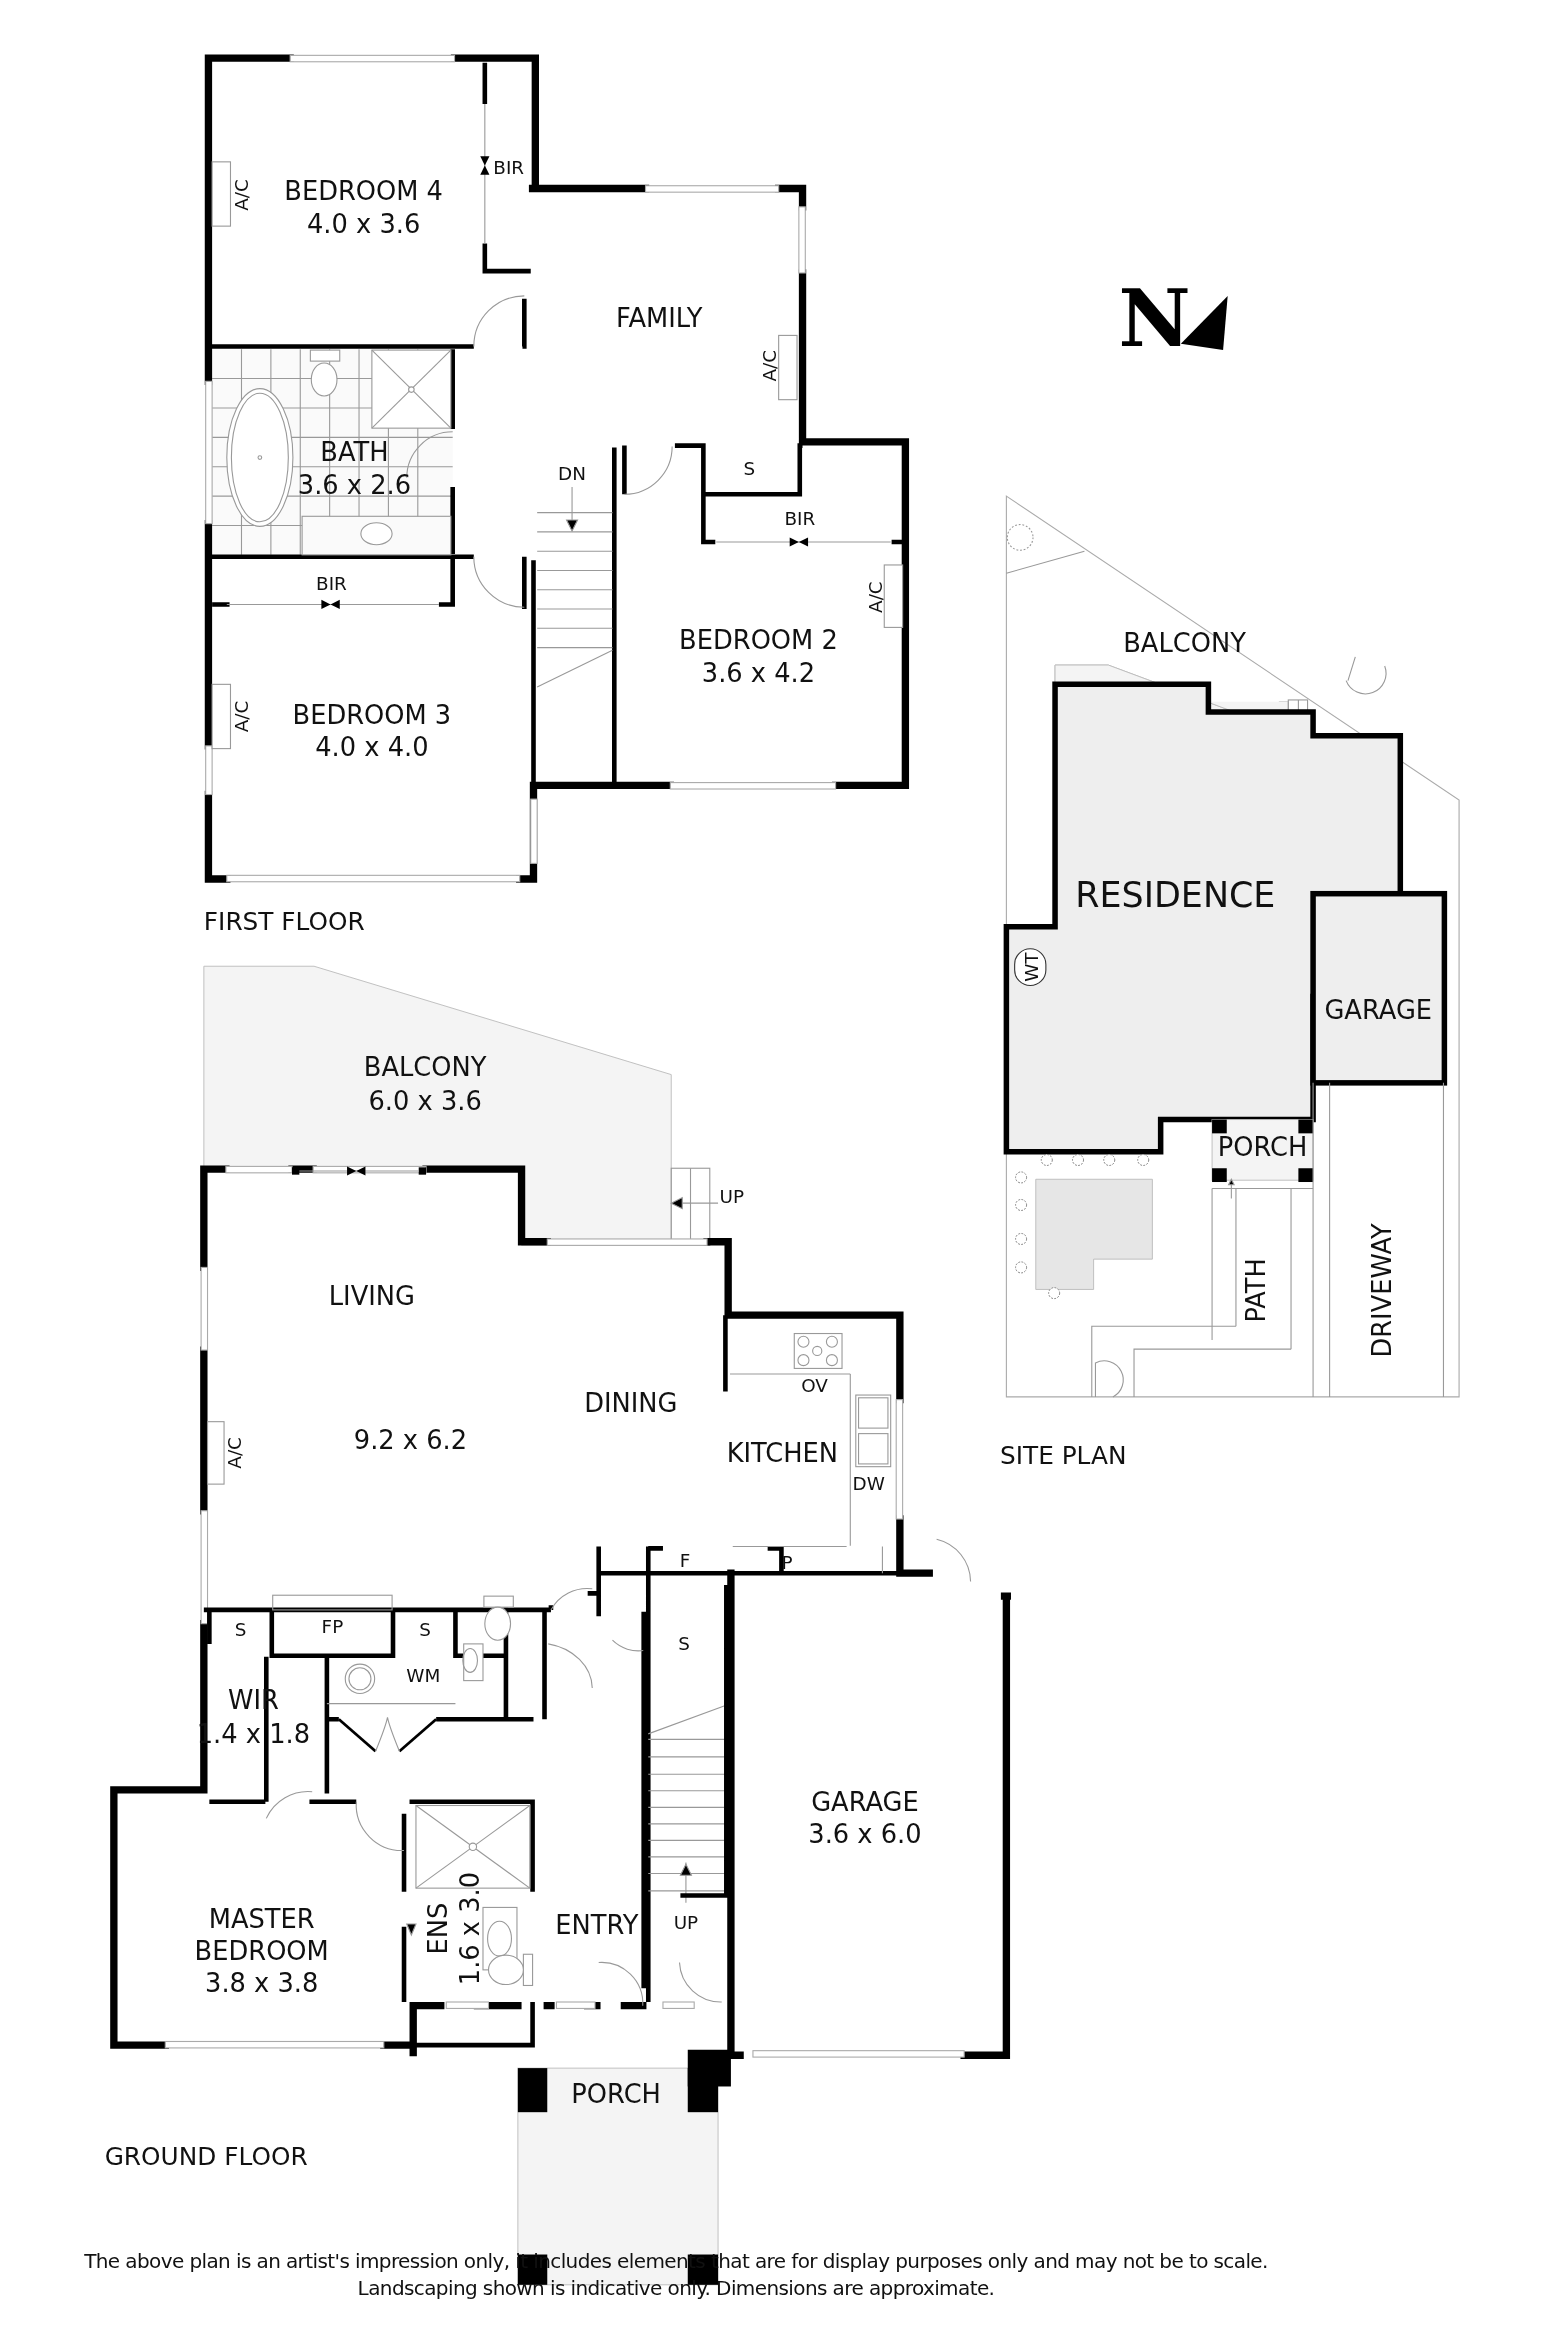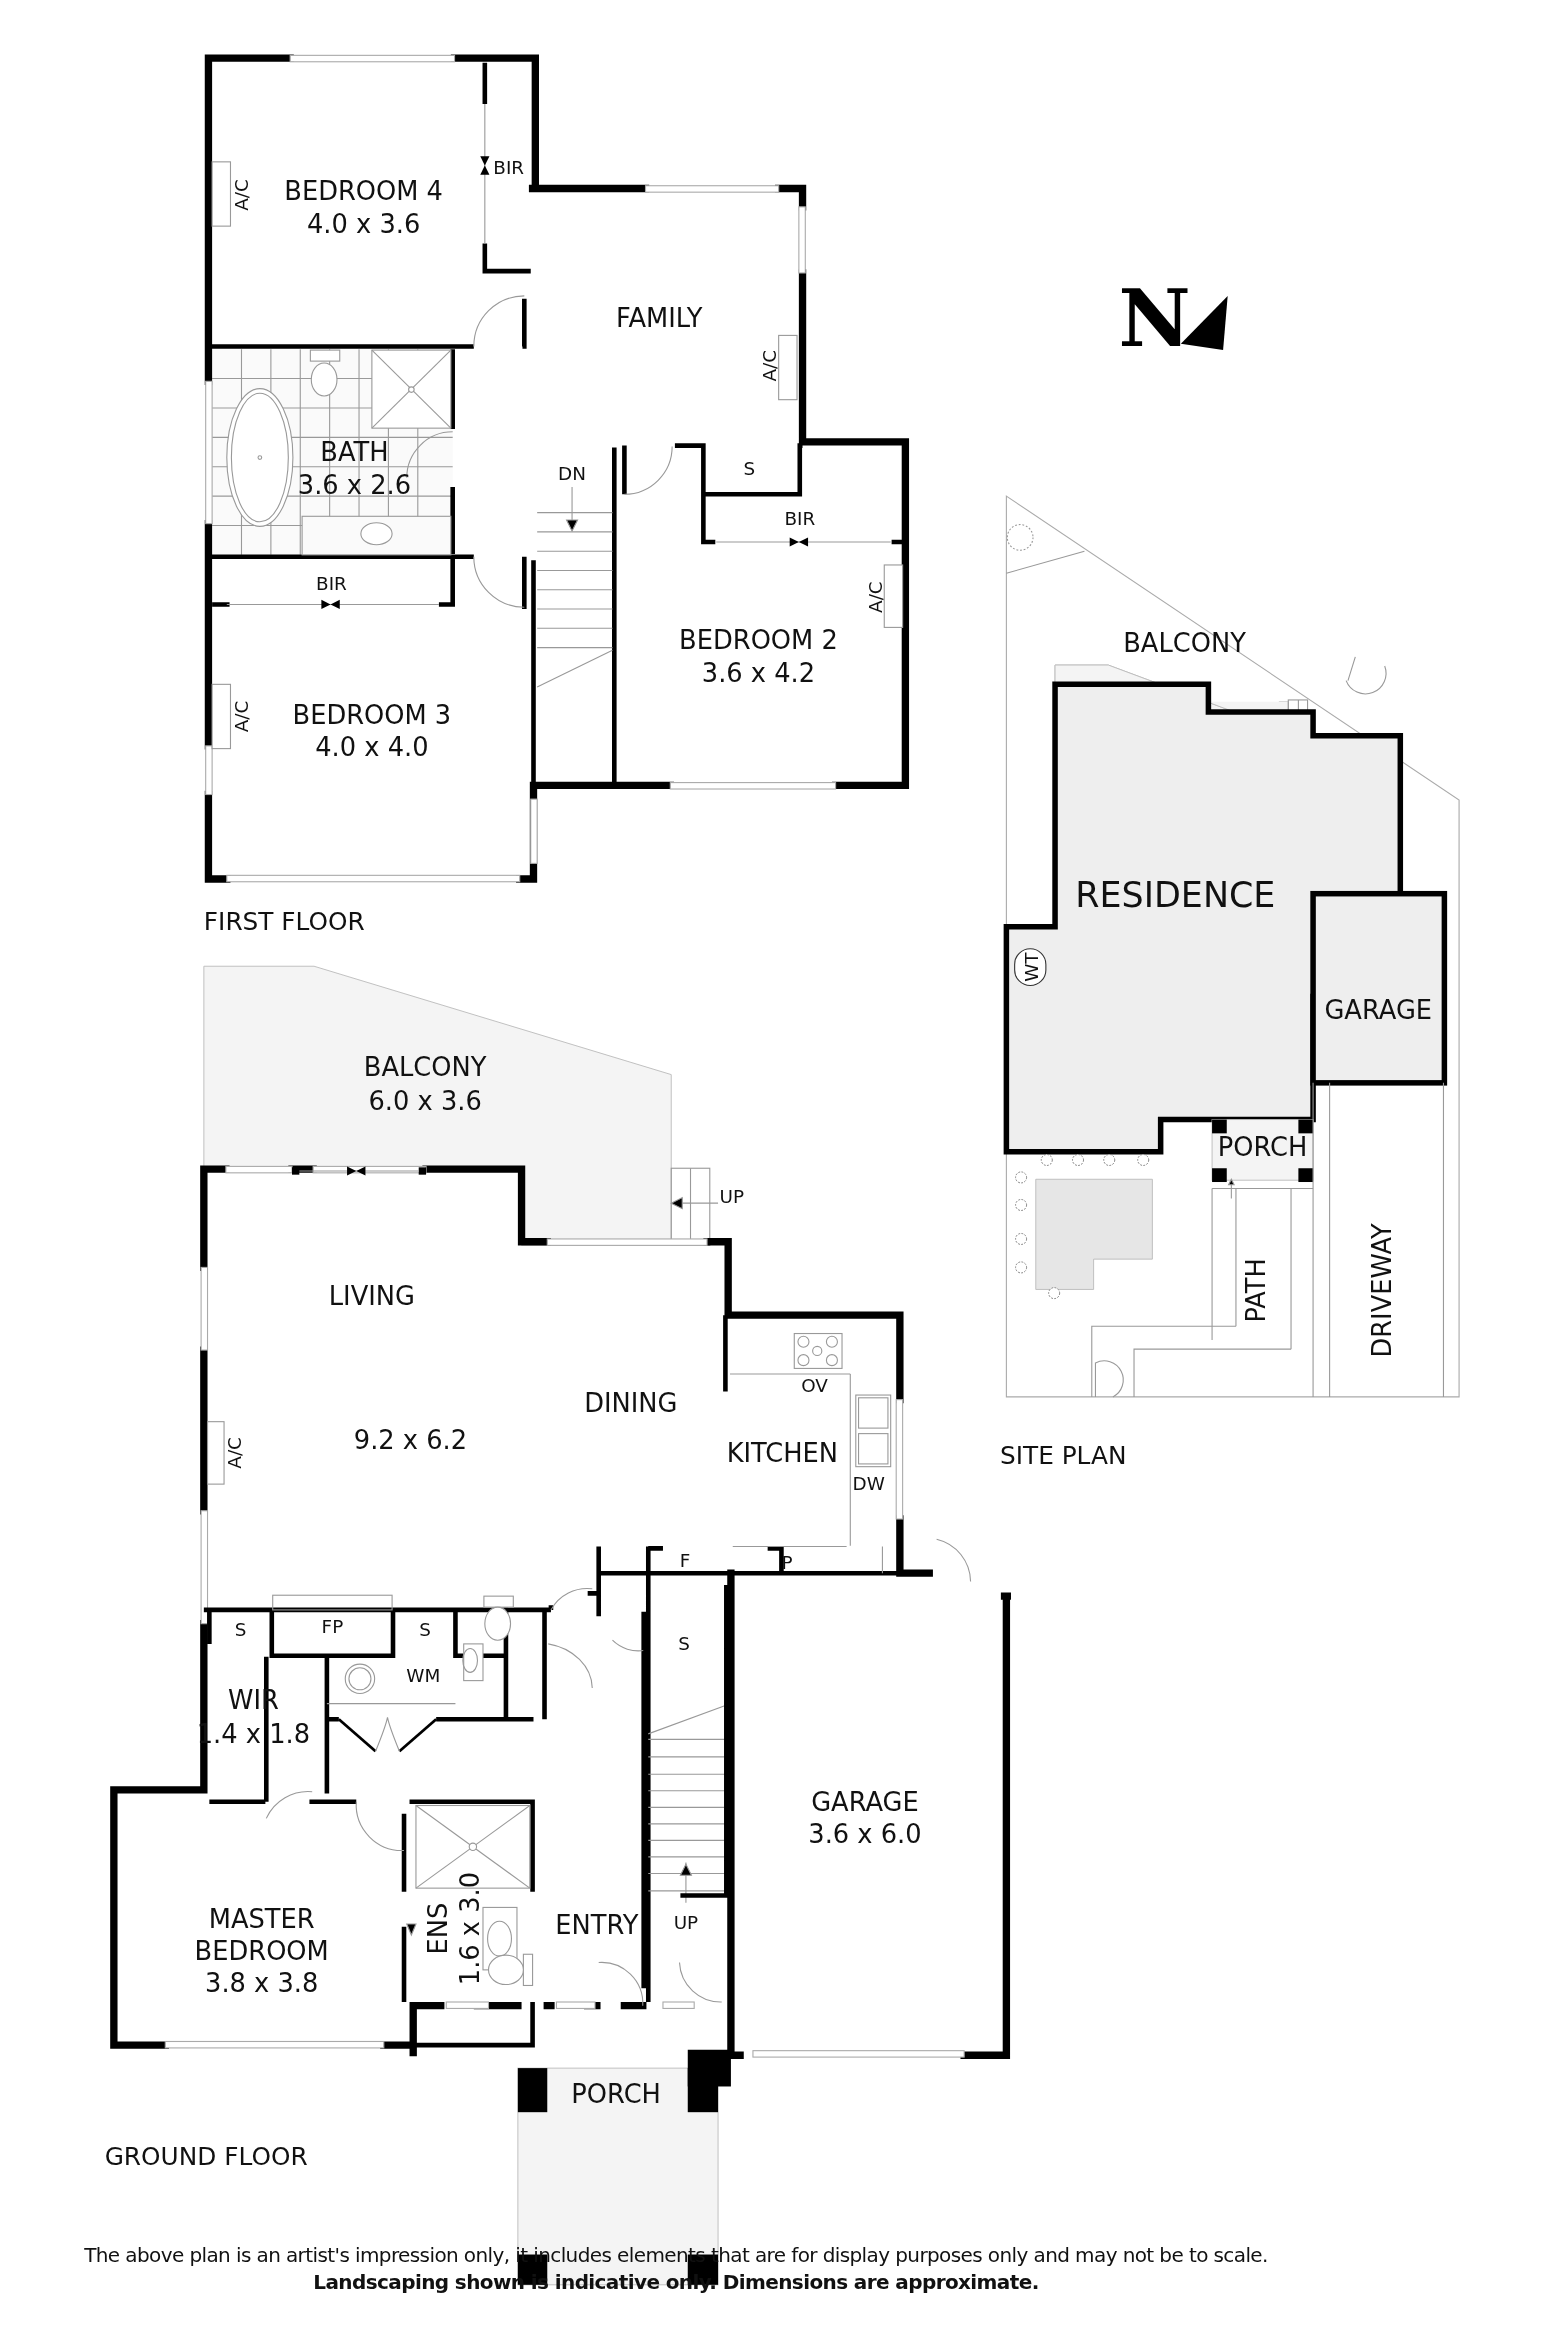--- a/index.html
+++ b/index.html
@@ -7,21 +7,21 @@
   svg { position:absolute; left:0; top:0; }
   .lbl { font-family:"DejaVu Sans", sans-serif; fill:#111111; text-anchor:middle; }
   .room { font-size:28px; }
   .small { font-size:20px; }
   .big { font-size:38px; }
   .title { font-size:27px; text-anchor:start; }
   .wall { stroke:#000; stroke-width:8; fill:none; stroke-linecap:square; }
   .wallthin { stroke:#000; stroke-width:5; fill:none; }
   .thin { stroke:#999; stroke-width:1.2; fill:none; }
   .win { stroke:#aaa; stroke-width:1.2; fill:#fff; }
-  .footer { position:absolute; left:0; width:1352px; text-align:center; font-family:"DejaVu Sans", sans-serif; font-size:20px; color:#111; letter-spacing:-0.6px; }
+  .footer { position:absolute; left:0; width:1352px; text-align:center; font-family:"DejaVu Sans", sans-serif; font-size:20px; color:#111; letter-spacing:-0.6px;margin-top:6px; }
 </style>
 </head>
 <body>
 
 <svg width="1561" height="2342" viewBox="0 0 1700 2550" xmlns="http://www.w3.org/2000/svg">
 
   <g>
 
     <rect x="231" y="380" width="262" height="224" fill="#fafafa" stroke="none"></rect>
     <g class="thin" stroke="#ddd">
@@ -371,14 +371,14 @@
     <text class="lbl big" x="1280" y="987">RESIDENCE</text>
     <text class="lbl room" x="1501" y="1109">GARAGE</text>
     <text class="lbl room" x="1375" y="1259">PORCH</text>
     <text class="lbl room" transform="translate(1378 1405) rotate(-90)">PATH</text>
     <text class="lbl room" transform="translate(1515 1405) rotate(-90)">DRIVEWAY</text>
     <text class="lbl title" x="1089" y="1594">SITE PLAN</text>
   </g>
 </svg>
 
 <div class="footer" style="top:2243px;">The above plan is an artist's impression only, it includes elements that are for display purposes only and may not be to scale.</div>
-<div class="footer" style="top:2270px;font-weight:bold;">Landscaping shown is indicative only. Dimensions are approximate.</div>
+<div class="footer" style="top:2270px;">Landscaping shown is indicative only. Dimensions are approximate.</div>
 
 
 </body></html>

